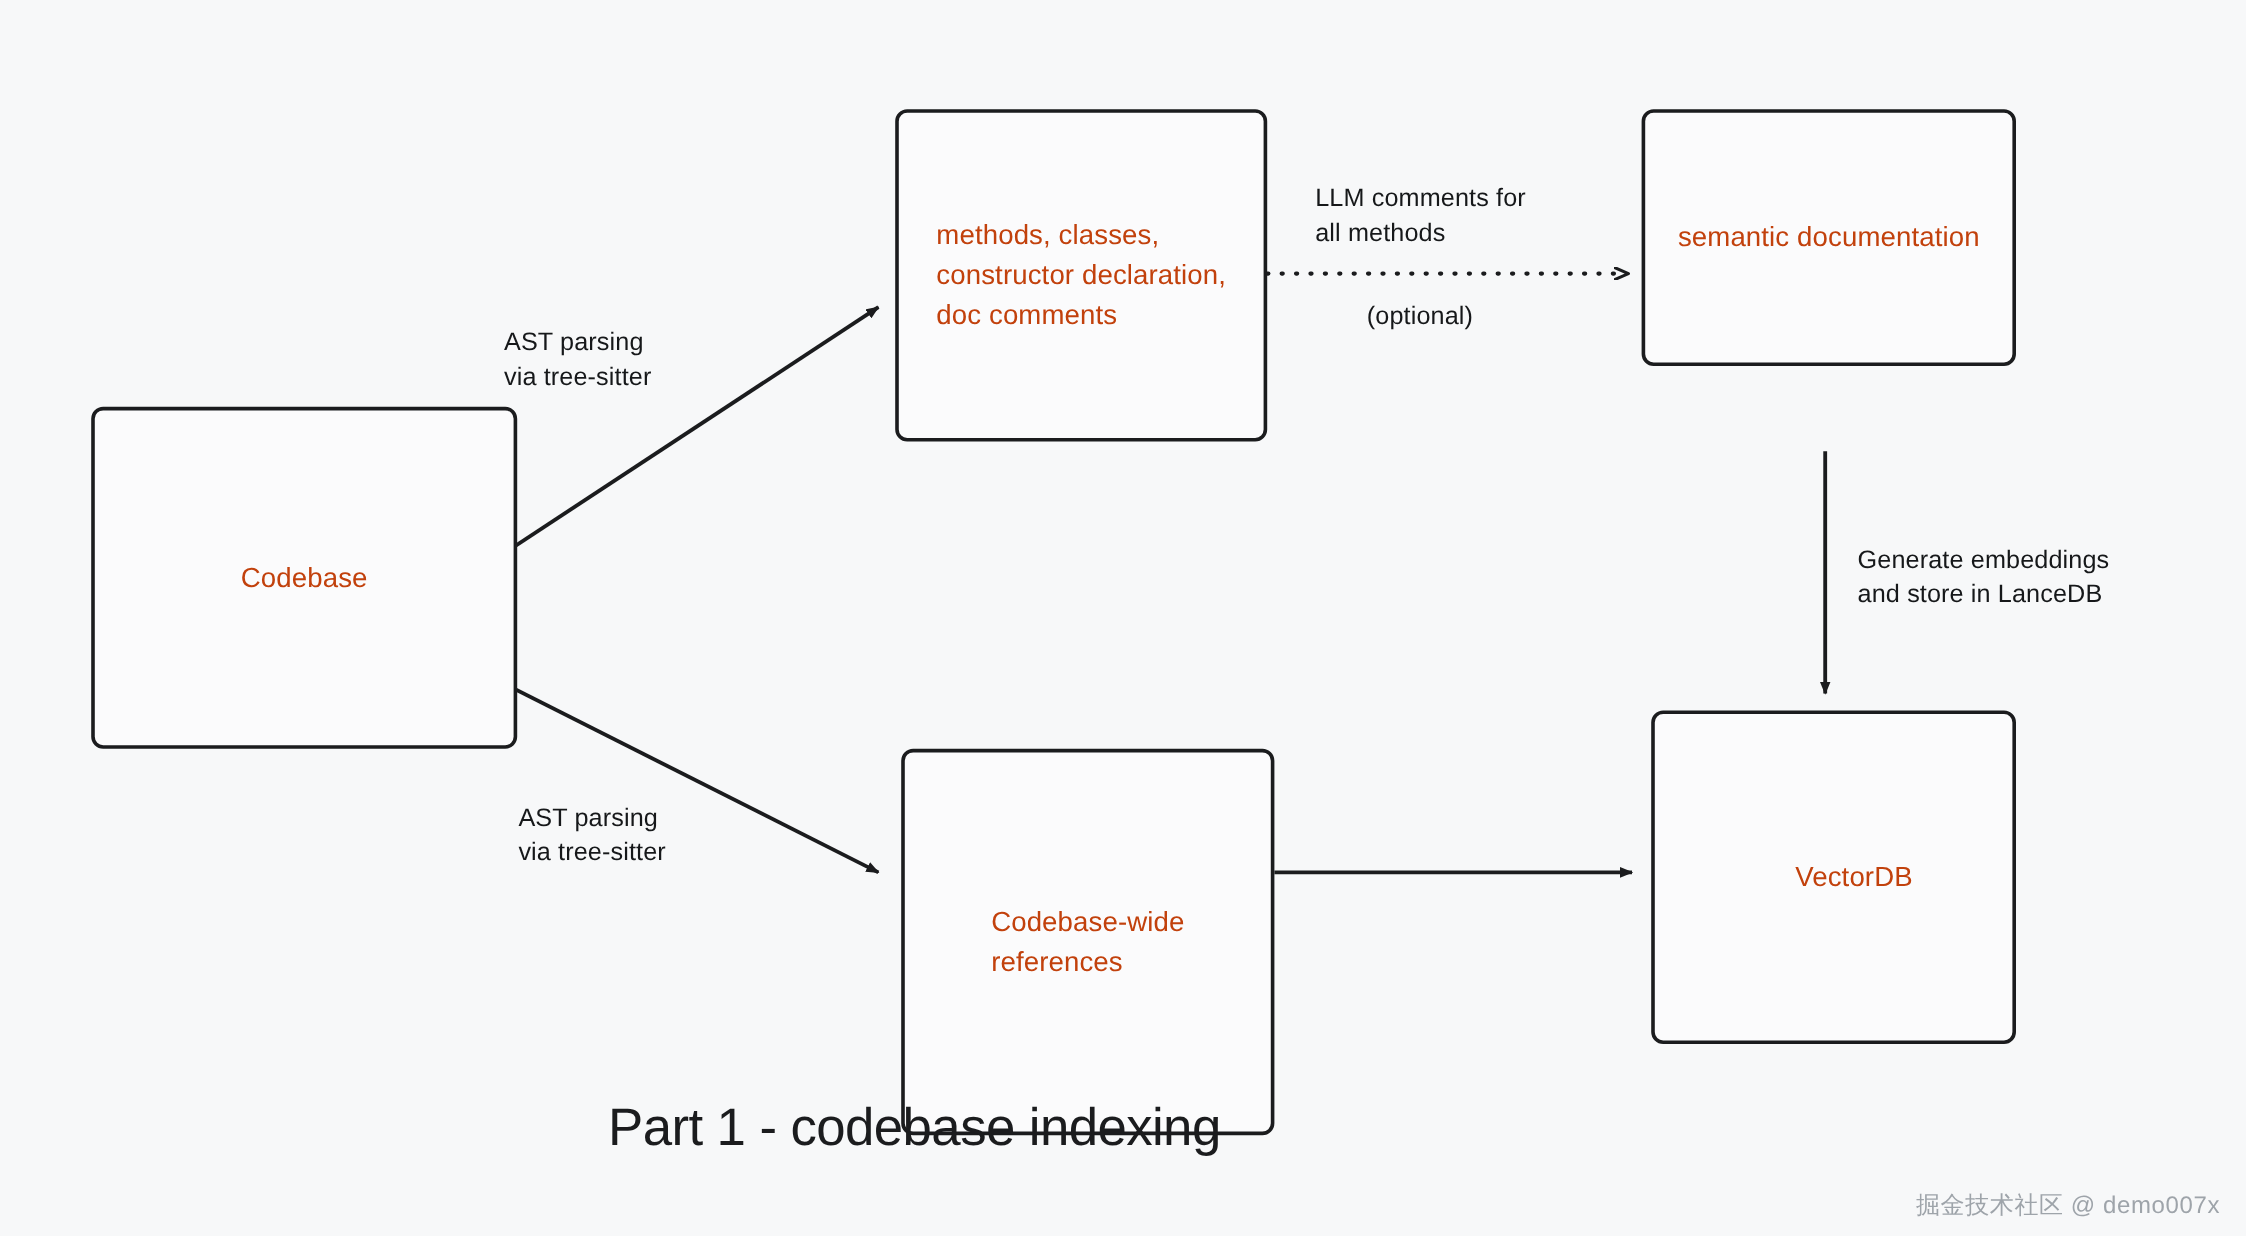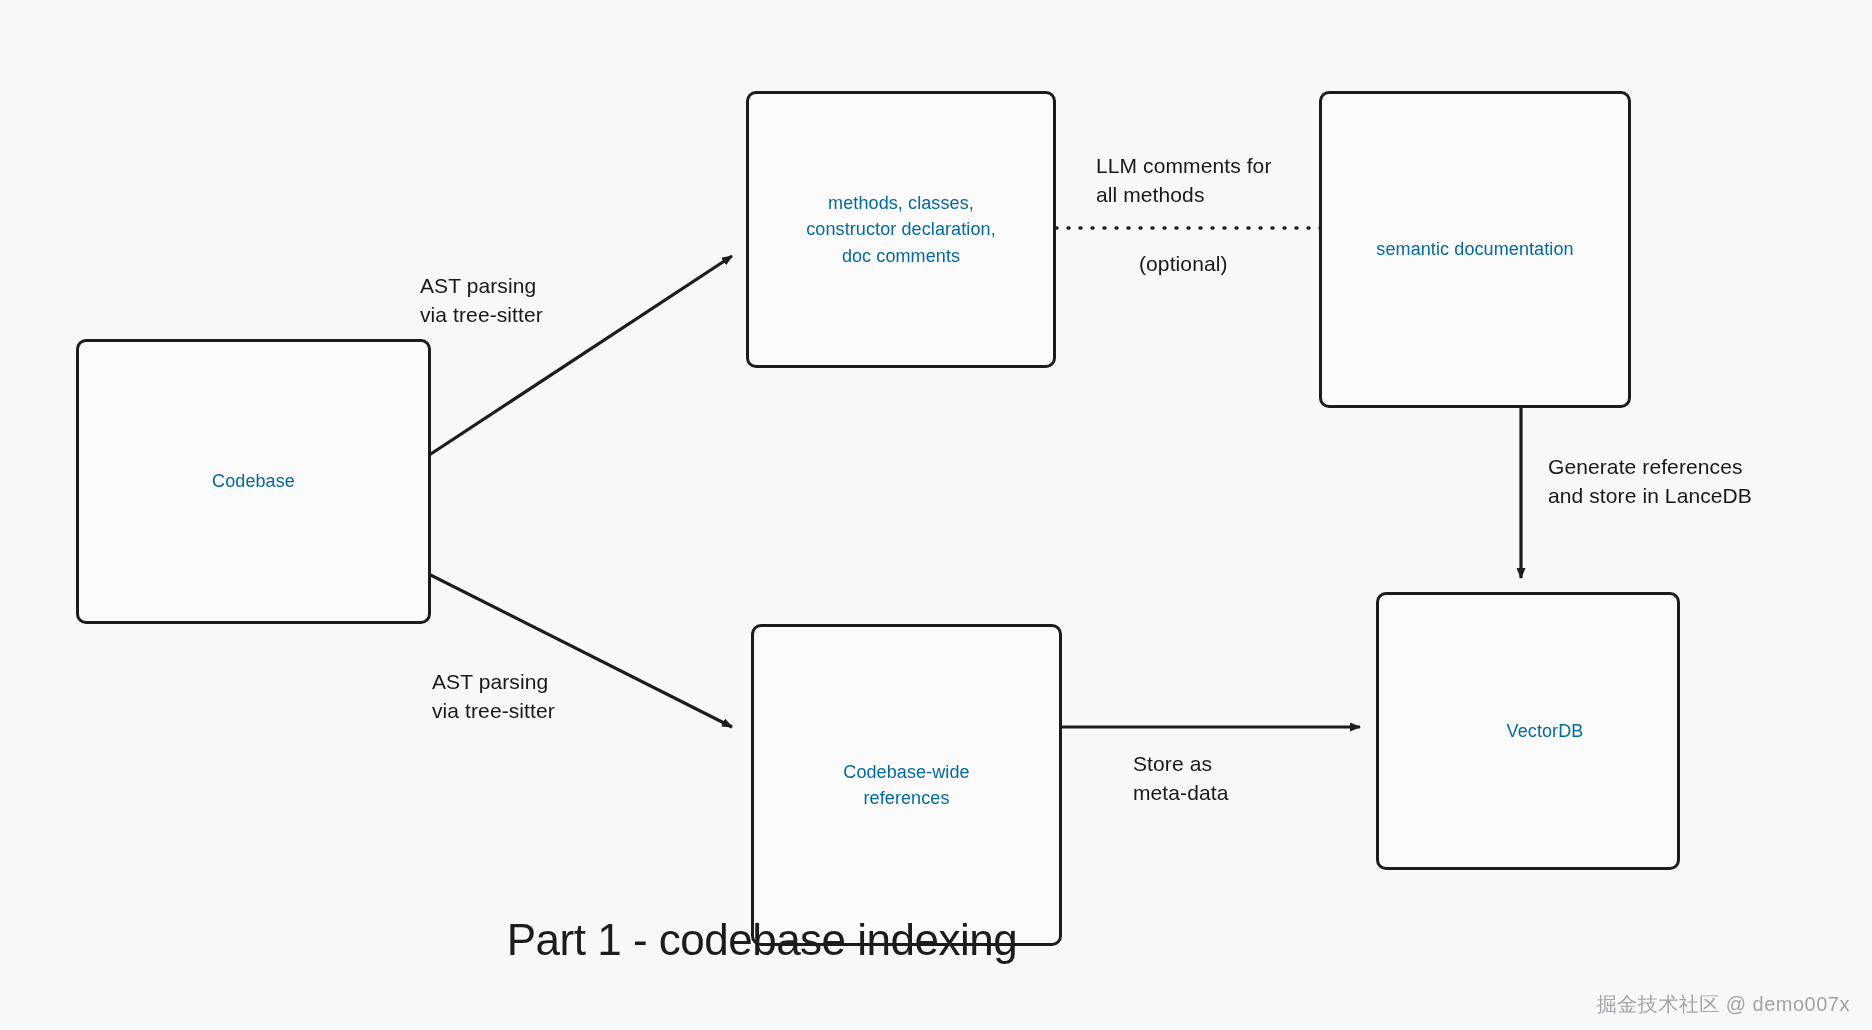--- a/index.html
+++ b/index.html
@@ -27,23 +27,22 @@
   }
   .node {
     position: absolute;
     box-sizing: border-box;
     border: 3px solid #1b1c1e;
     border-radius: 10px;
     background: #fbfbfc;
     display: flex;
     align-items: center;
     justify-content: center;
-    text-align: center;
-    color: #0369a1;
-    font-size: 18px;
+    color: #c2410c;
+    font-size: 23px;
     line-height: 1.45;
     letter-spacing: 0.1px;
   }
   .node-label {
     display: block;
     white-space: pre-line;
     padding: 0 10px;
   }
   .edge-label {
     position: absolute;
@@ -104,21 +103,21 @@
   <div class="node" style="left:76px; top:339px; width:355px; height:285px;">
     <span class="node-label">Codebase</span>
   </div>
 
   <div class="node" style="left:746px; top:91px; width:310px; height:277px;">
     <span class="node-label">methods, classes,
 constructor declaration,
 doc comments</span>
   </div>
 
-  <div class="node" style="left:1319px; top:91px; width:312px; height:317px;">
+  <div class="node" style="left:1368px; top:91px; width:312px; height:214px;">
     <span class="node-label">semantic documentation</span>
   </div>
 
   <div class="node" style="left:751px; top:592px; width:311px; height:322px;margin-top:32px;">
     <span class="node-label">Codebase-wide
 references</span>
   </div>
 
   <div class="node" style="left:1376px; top:592px; width:304px; height:278px;padding-left:34px;">
     <span class="node-label">VectorDB</span>
@@ -128,23 +127,21 @@
 via tree-sitter</div>
 
   <div class="edge-label" style="left:1096px; top:152px; text-align:left;">LLM comments for
 all methods</div>
 
   <div class="edge-label" style="left:1139px; top:250px; text-align:left;">(optional)</div>
 
   <div class="edge-label" style="left:432px; top:668px; text-align:left;">AST parsing
 via tree-sitter</div>
 
-  <div class="edge-label" style="left:1133px; top:750px; text-align:left;">Store as
-meta-data</div>
 
-  <div class="edge-label" style="left:1548px; top:453px; text-align:left;">Generate references
+  <div class="edge-label" style="left:1548px; top:453px; text-align:left;">Generate embeddings
 and store in LanceDB</div>
 
   <div id="diagram-title">Part 1 - codebase indexing</div>
 
   <div id="watermark">掘金技术社区 @ demo007x</div>
 
 </div>
 
 </body></html>

